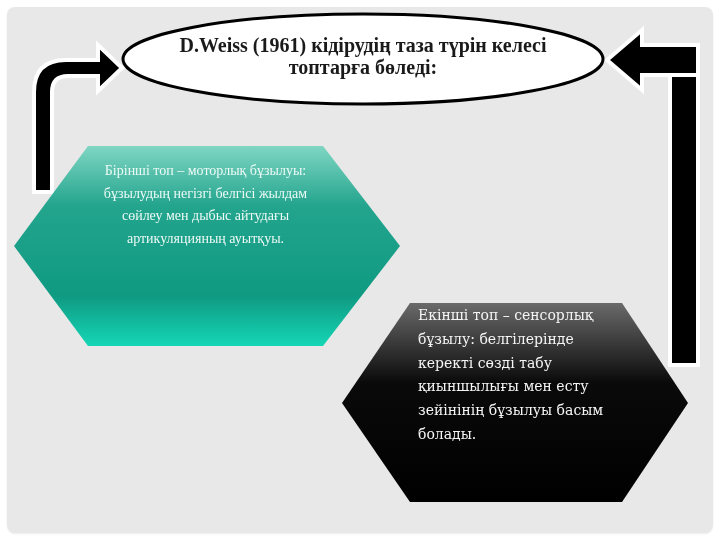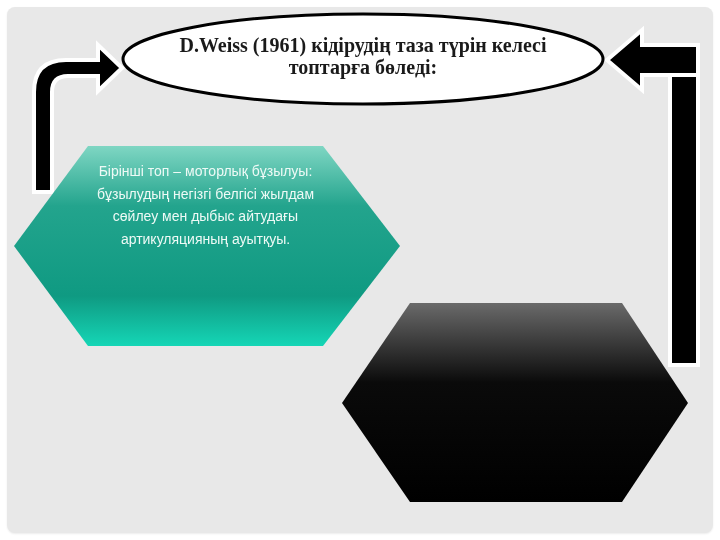--- a/index.html
+++ b/index.html
@@ -44,21 +44,21 @@
       font-size: 20px;
       line-height: 22px;
       color: #1a1a1a;
     }
     .teal-text {
       position: absolute;
       left: 88px;
       top: 160px;
       width: 235px;
       text-align: center;
-      font-family: Liberation Sans, sans-serif;
+      font-family: Liberation Serif, serif;
       font-size: 14px;
       line-height: 22.5px;
       color: #eefaf6;
     }
     .black-text {
       position: absolute;
       left: 418px;
       top: 304px;
       width: 200px;
       text-align: left;
@@ -102,13 +102,14 @@
 
     <polygon points="88,146 323,146 400,246 323,346 88,346 14,246" fill="url(#tealGrad)"></polygon>
 
     <polygon points="410,303 622,303 688,403 622,502 410,502 342,403" fill="url(#blackGrad)"></polygon>
   </svg>
 
   <div class="title-text">D.Weiss (1961) кідірудің таза түрін келесі топтарға бөледі:</div>
 
   <div class="teal-text">Бірінші топ  –  моторлық бұзылуы: бұзылудың негізгі белгісі жылдам сөйлеу мен дыбыс айтудағы артикуляцияның ауытқуы.</div>
 
+  <div class="black-text">Екінші топ  – сенсорлық бұзылу: белгілерінде керекті сөзді табу қиыншылығы мен есту зейінінің бұзылуы басым болады.</div>
 </div>
 
 </body></html>

